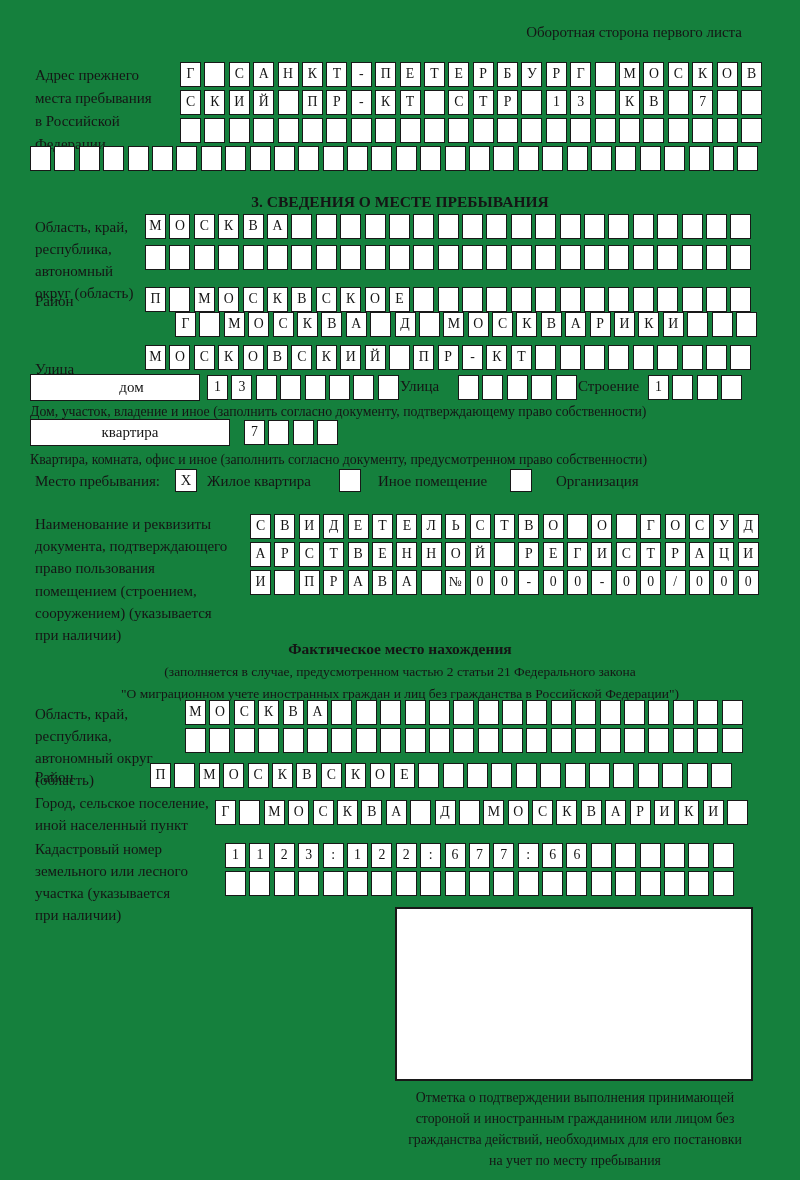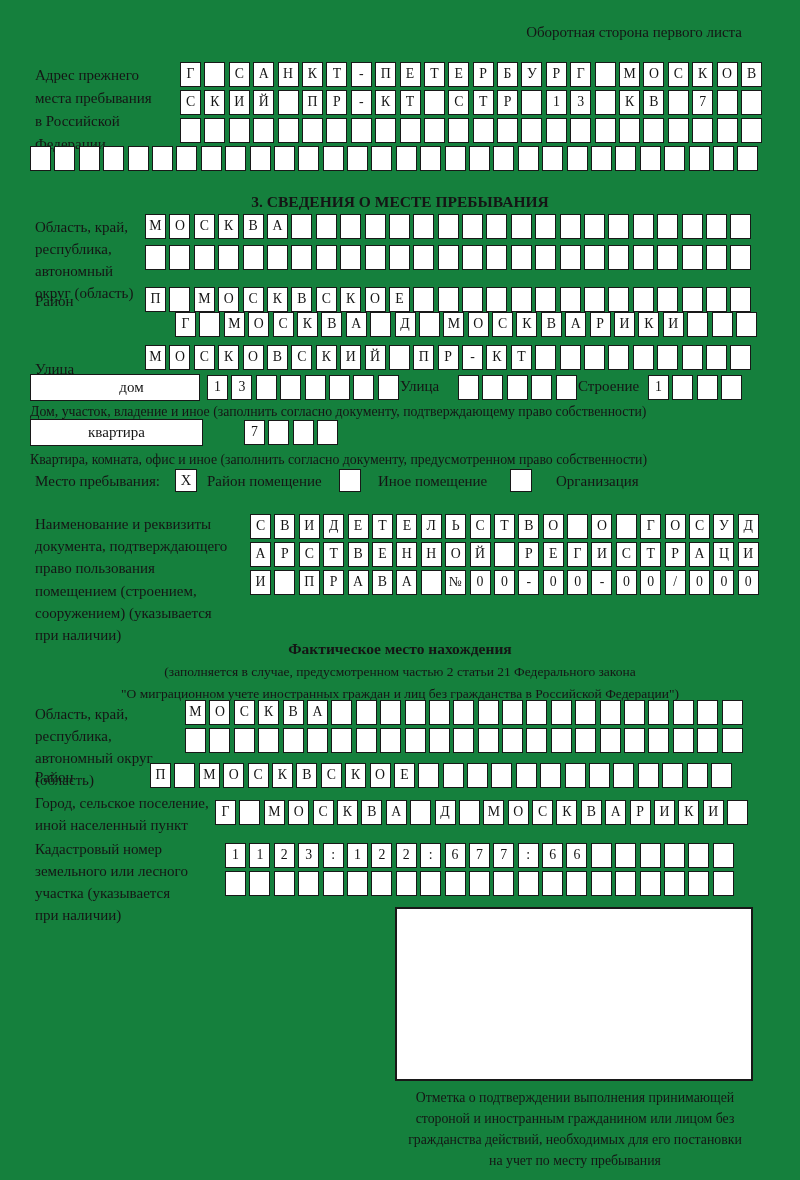--- a/index.html
+++ b/index.html
@@ -65,29 +65,29 @@
   <div class="abs bigbox" style="left:30px;top:374px;width:170px;height:27px;padding-left:33px;">
     <span>дом</span>
   </div>
   <div class="abs cellrow" style="left:207px;top:375px;"><span class="cell">1</span><span class="cell">3</span><span class="cell"></span><span class="cell"></span><span class="cell"></span><span class="cell"></span><span class="cell"></span><span class="cell"></span></div>
   <div class="abs" style="left:400px;top:378px;font-size:15px;">Улица</div>
   <div class="abs cellrow" style="left:458px;top:375px;"><span class="cell"></span><span class="cell"></span><span class="cell"></span><span class="cell"></span><span class="cell"></span></div>
   <div class="abs" style="left:578px;top:378px;font-size:15px;">Строение</div>
   <div class="abs cellrow" style="left:648px;top:375px;"><span class="cell">1</span><span class="cell"></span><span class="cell"></span><span class="cell"></span></div>
   <div class="abs cap" style="left:30px;top:404px;font-size:13.8px;">Дом, участок, владение и иное (заполнить согласно документу, подтверждающему право собственности)</div>
 
-  <div class="abs bigbox" style="left:30px;top:419px;width:173px;height:27px;">
+  <div class="abs bigbox" style="left:30px;top:419px;width:200px;height:27px;">
     <span>квартира</span>
   </div>
   <div class="abs cellrow" style="left:244px;top:420px;"><span class="cell">7</span><span class="cell"></span><span class="cell"></span><span class="cell"></span></div>
   <div class="abs cap" style="left:30px;top:452px;font-size:13.8px;">Квартира, комната, офис и иное (заполнить согласно документу, предусмотренном право собственности)</div>
 
   <div class="abs" style="left:35px;top:473px;font-size:15px;">Место пребывания:</div>
   <div class="abs chk" style="left:175px;top:469px;">X</div>
-  <div class="abs" style="left:207px;top:473px;font-size:15px;">Район помещение</div>
+  <div class="abs" style="left:207px;top:473px;font-size:15px;">Жилое квартира</div>
   <div class="abs chk" style="left:339px;top:469px;"></div>
   <div class="abs" style="left:378px;top:473px;font-size:15px;">Иное помещение</div>
   <div class="abs chk" style="left:510px;top:469px;"></div>
   <div class="abs" style="left:556px;top:473px;font-size:15px;">Организация</div>
 
   <div class="abs lbl" style="left:35px;top:513px;line-height:22.2px;">Наименование и реквизиты
 документа, подтверждающего
 право пользования
 помещением (строением,
 сооружением) (указывается

